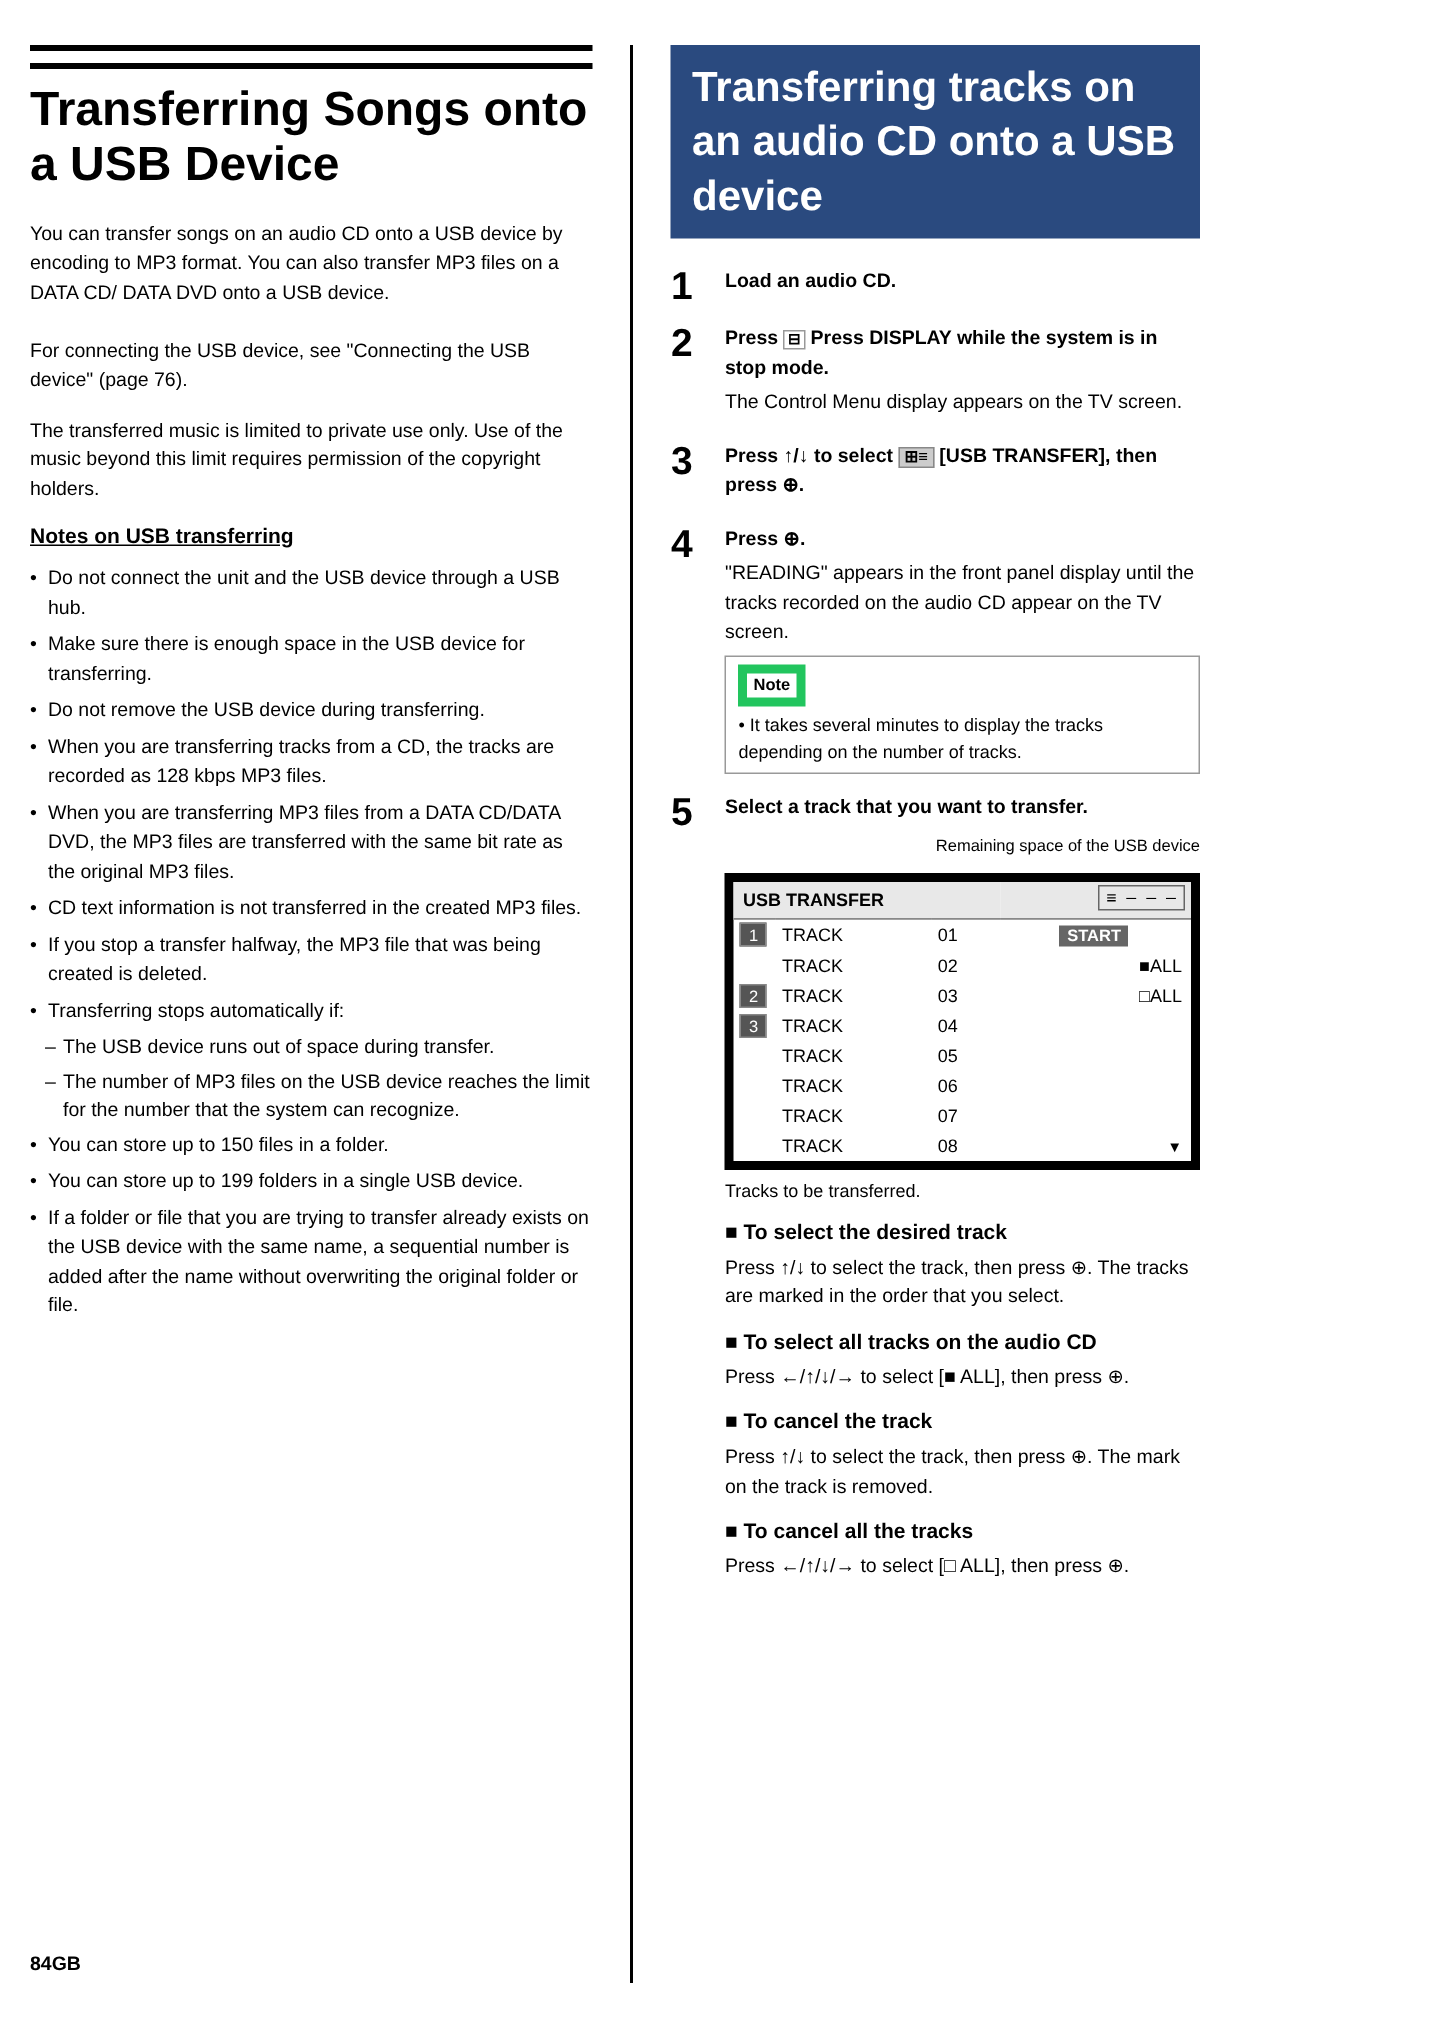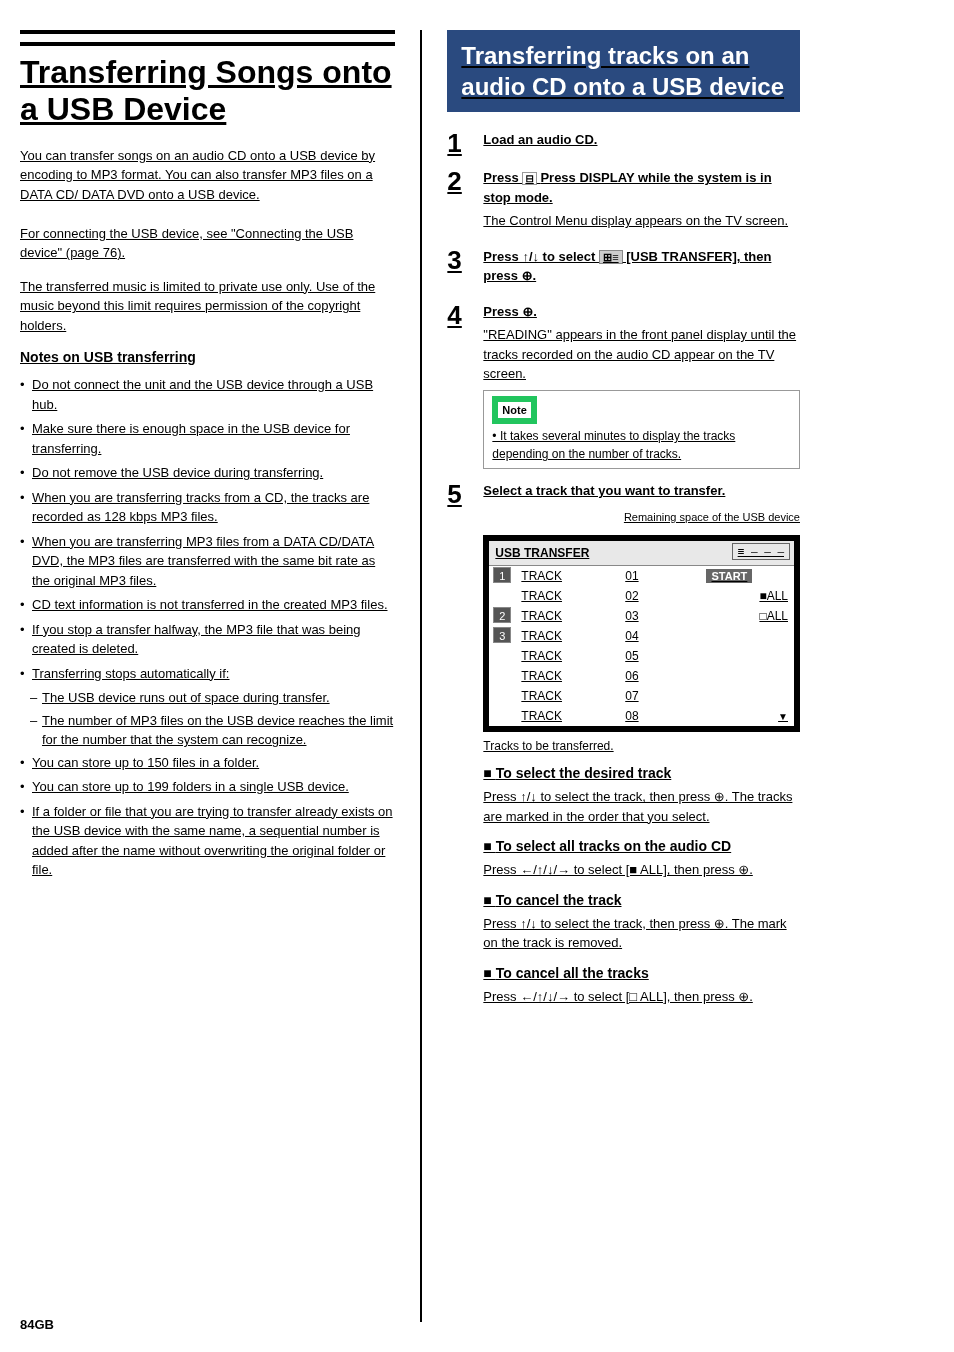--- a/index.html
+++ b/index.html
@@ -10,34 +10,33 @@
       color: #000;
       width: 954px;
       min-height: 1352px;
     }
     .page {
       display: flex;
       width: 820px;
       min-height: 1352px;
       padding: 30px 20px 30px 20px;
       gap: 0;
-      text-decoration: underline;
     }
     .left-column {
       width: 490px;
       padding-right: 25px;
       border-right: 2px solid #000;
     }
     .right-column {
       width: 460px;
       padding-left: 25px;
     }
     .page-number {
       position: absolute;
-      bottom: 20px;
+      bottom: 36px;
       left: 20px;
       font-size: 13px;
       font-weight: bold;
     }
     
     .main-title {
       font-size: 32px;
       font-weight: 900;
       line-height: 1.15;
       margin-bottom: 18px;
@@ -78,21 +77,21 @@
     }
     .notes-list li.sub-item::before {
       content: "–";
       position: absolute;
       left: 10px;
     }
     
     .right-title {
       background: #2a4a7f;
       color: #fff;
-      font-size: 24px;
+      font-size: 28px;
       font-weight: 900;
       padding: 10px 14px;
       margin-bottom: 18px;
       line-height: 1.3;
     }
     .step-container {
       display: flex;
       margin-bottom: 12px;
       gap: 10px;
     }

